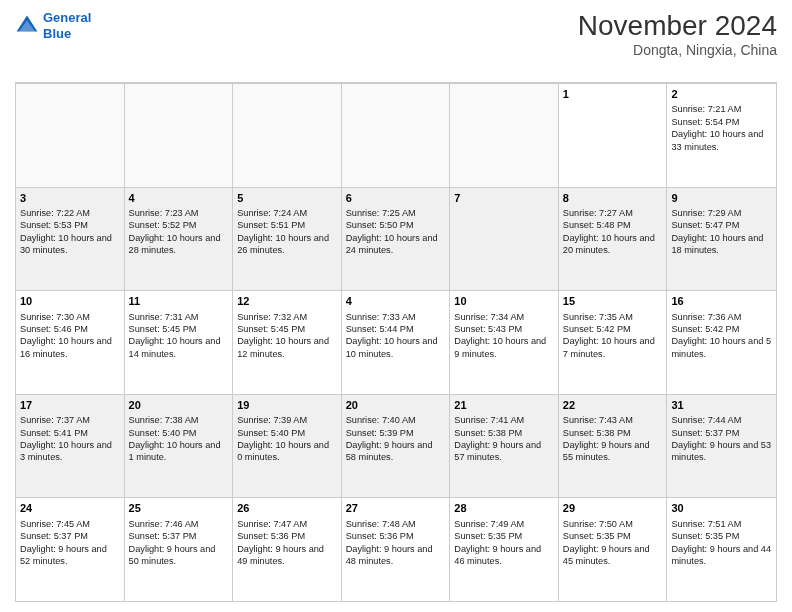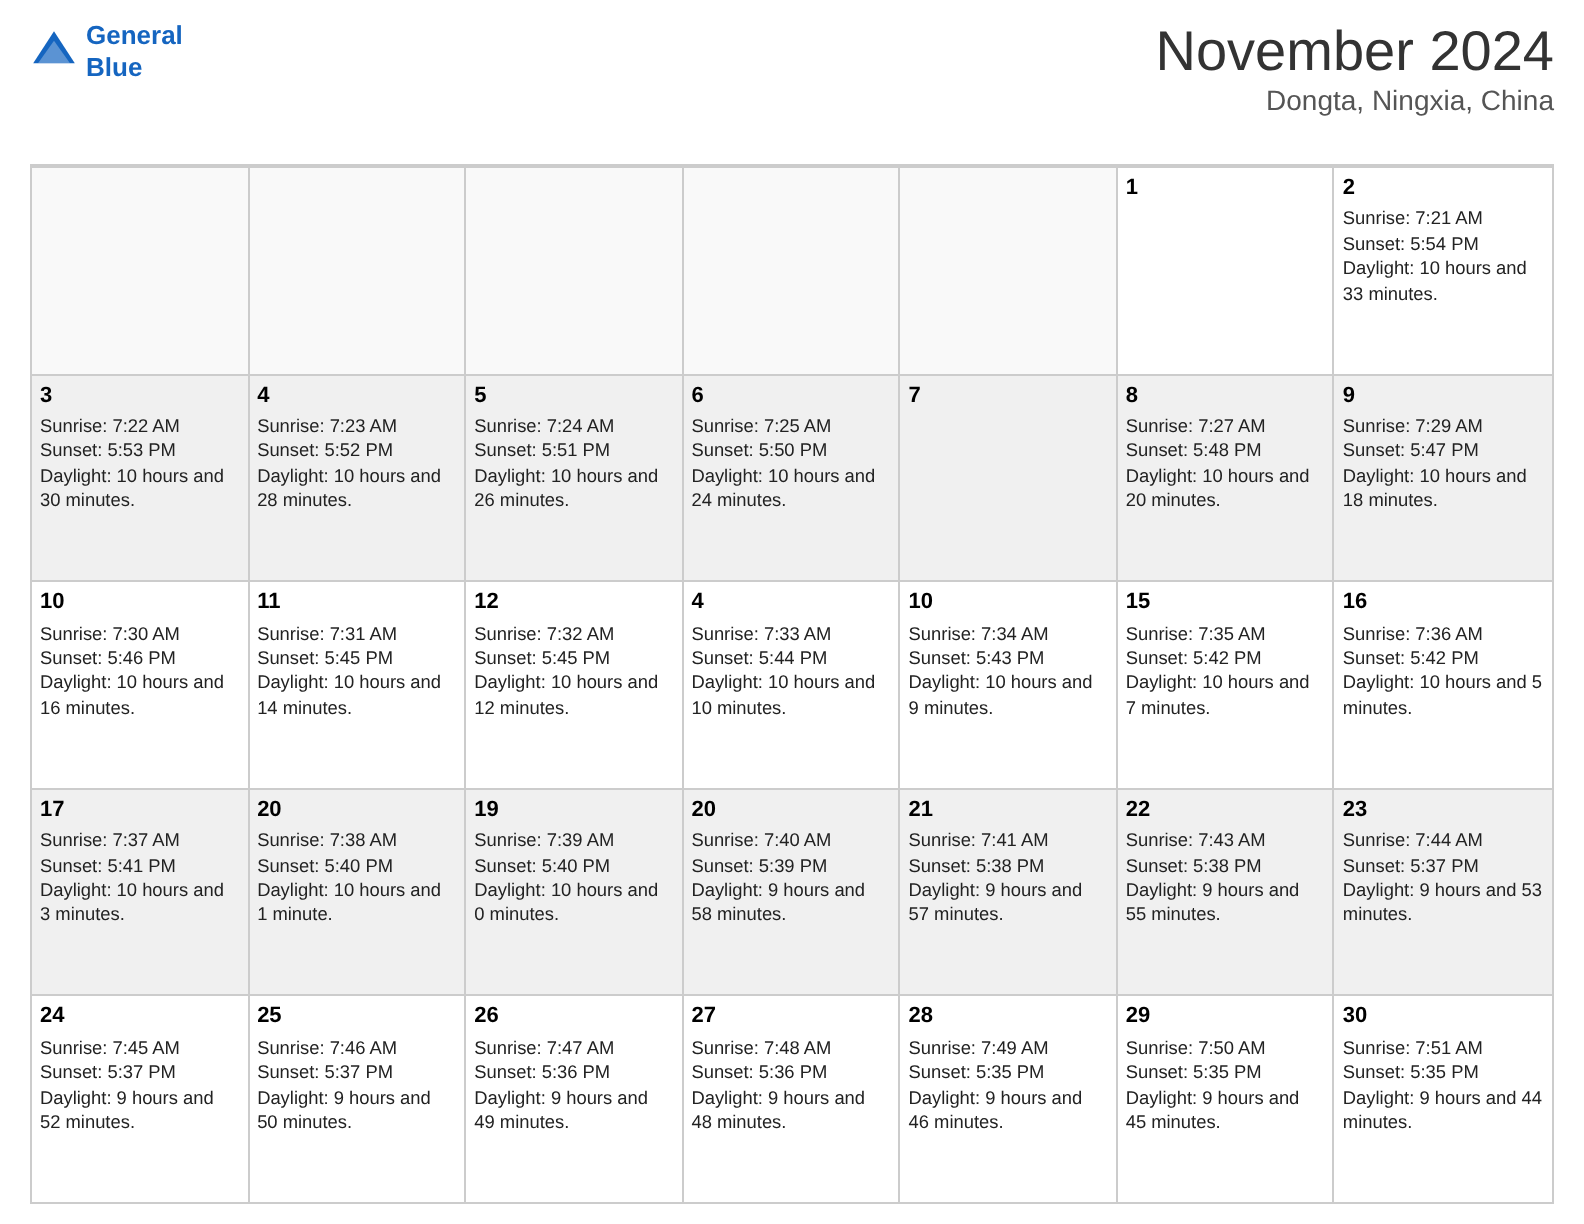--- a/index.html
+++ b/index.html
@@ -229,21 +229,21 @@
           </div>
           <div class="cal-cell shaded">
             <span class="day-number">21</span>
             <div class="cell-text">Sunrise: 7:41 AM<br>Sunset: 5:38 PM<br>Daylight: 9 hours and 57 minutes.</div>
           </div>
           <div class="cal-cell shaded">
             <span class="day-number">22</span>
             <div class="cell-text">Sunrise: 7:43 AM<br>Sunset: 5:38 PM<br>Daylight: 9 hours and 55 minutes.</div>
           </div>
           <div class="cal-cell shaded">
-            <span class="day-number">23</span>
+            <span class="day-number">31</span>
             <div class="cell-text">Sunrise: 7:44 AM<br>Sunset: 5:37 PM<br>Daylight: 9 hours and 53 minutes.</div>
           </div>
         </div>
         <div class="cal-row">
           <div class="cal-cell">
             <span class="day-number">24</span>
             <div class="cell-text">Sunrise: 7:45 AM<br>Sunset: 5:37 PM<br>Daylight: 9 hours and 52 minutes.</div>
           </div>
           <div class="cal-cell">
             <span class="day-number">25</span>

